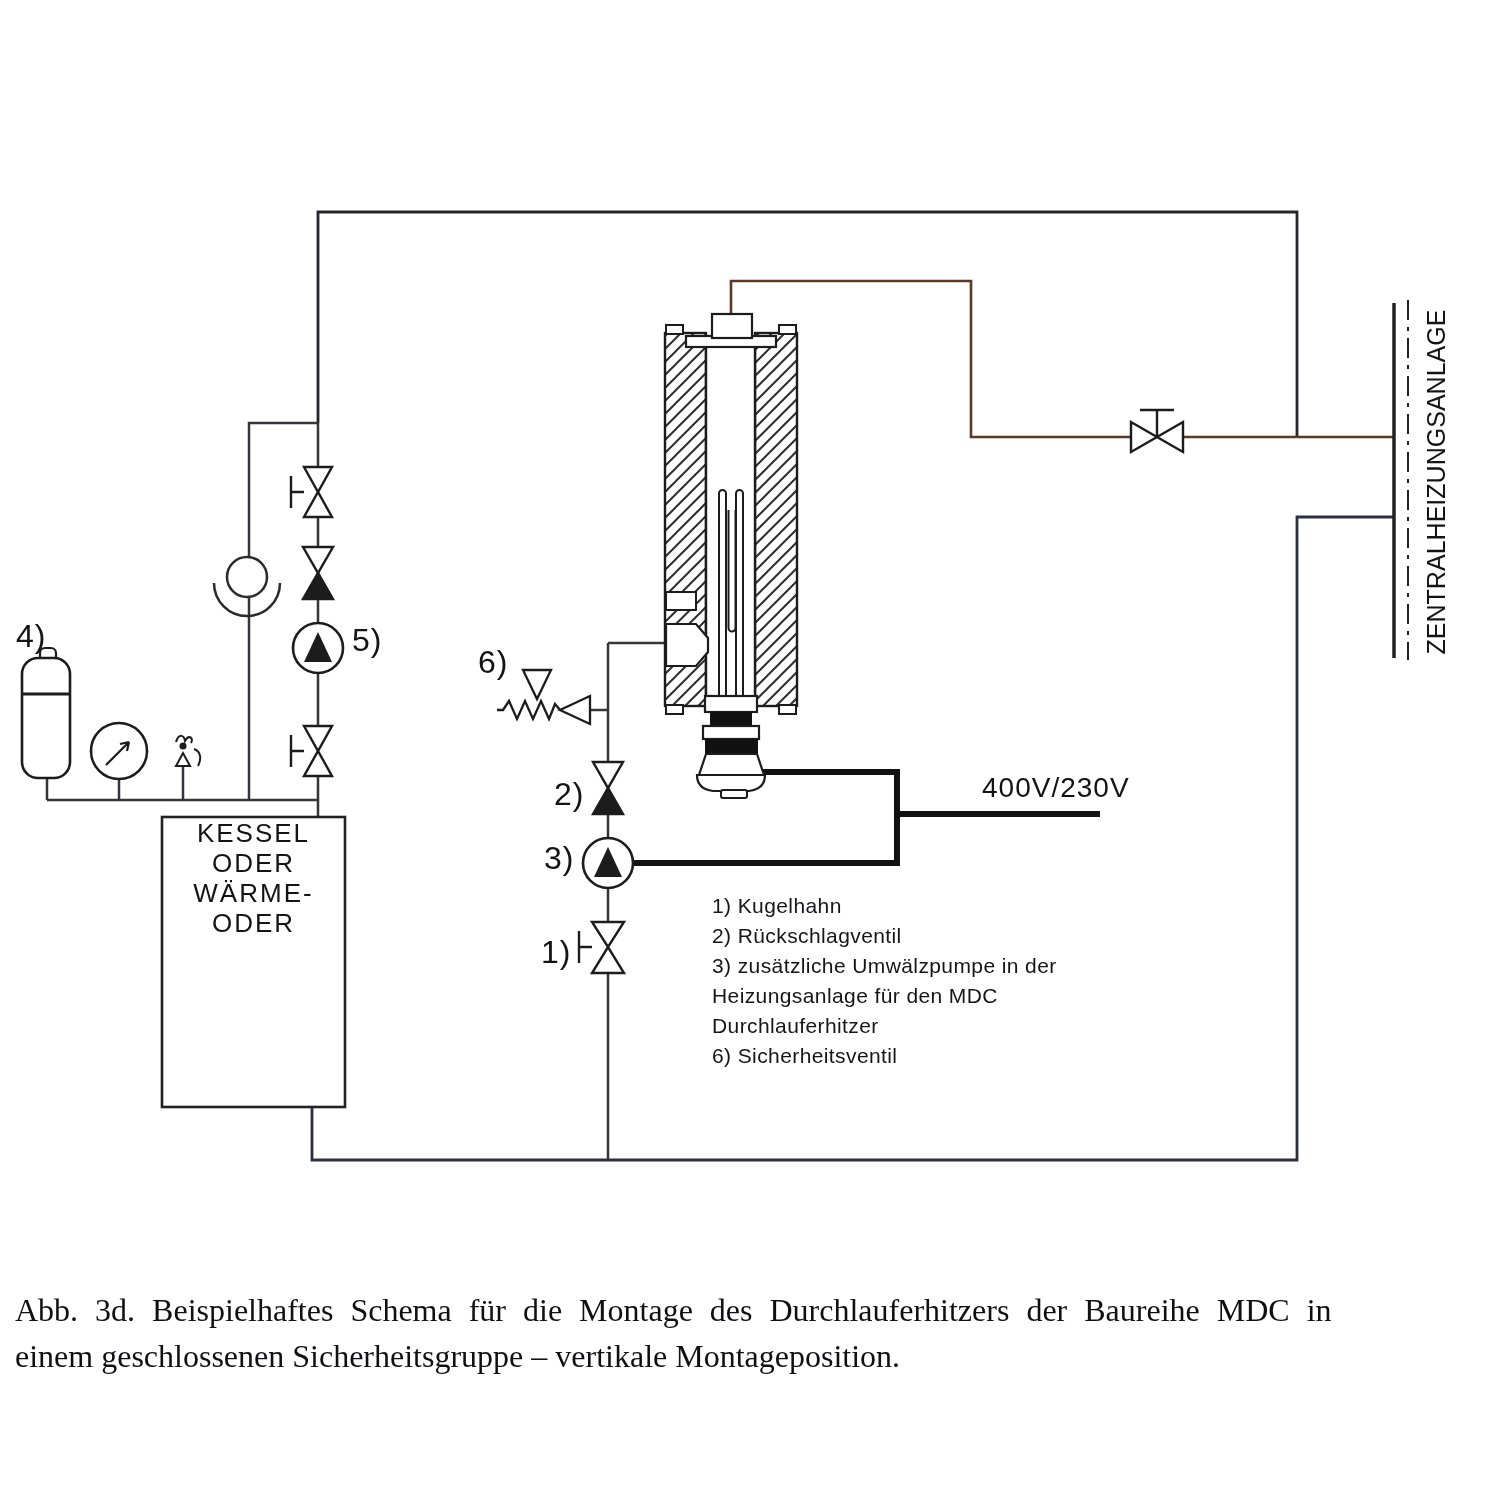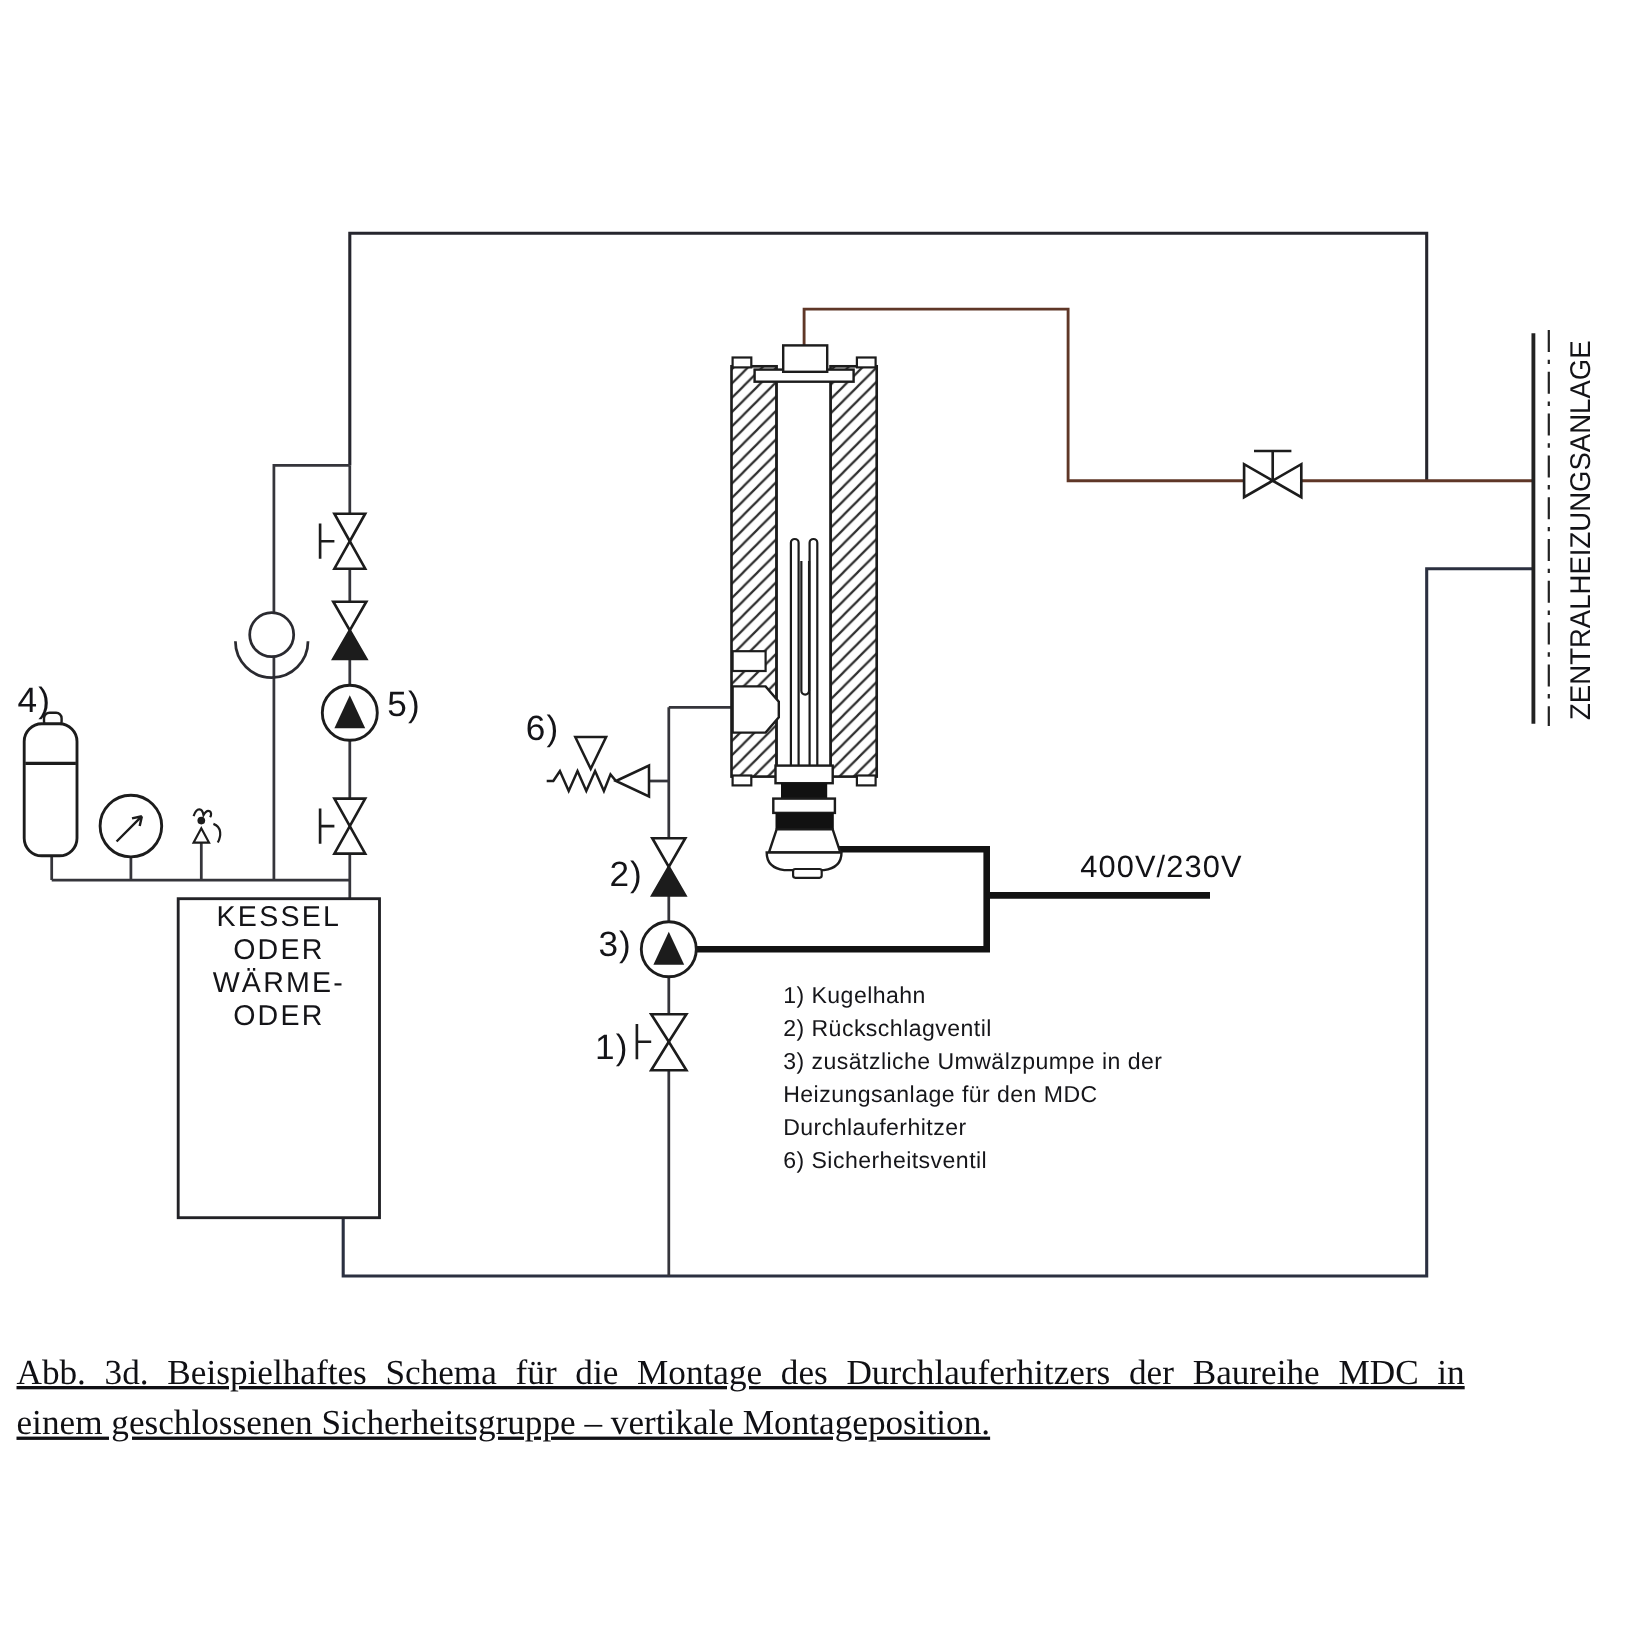--- a/index.html
+++ b/index.html
@@ -180,18 +180,18 @@
 
   <div class="abs legend" style="left:712px;top:891px;">
     <div>1) Kugelhahn</div>
     <div>2) Rückschlagventil</div>
     <div>3) zusätzliche Umwälzpumpe in der</div>
     <div>Heizungsanlage für den MDC</div>
     <div>Durchlauferhitzer</div>
     <div>6) Sicherheitsventil</div>
   </div>
 
-  <div class="abs caption" style="left:15px;top:1224px;text-decoration:underline;">
+  <div class="abs caption" style="left:15px;top:1287px;">
     <span class="l1">Abb. 3d. Beispielhaftes Schema für die Montage des Durchlauferhitzers der Baureihe MDC in</span>
     <span class="l2">einem geschlossenen Sicherheitsgruppe – vertikale Montageposition.</span>
   </div>
 
 </div>
 
 </body></html>

